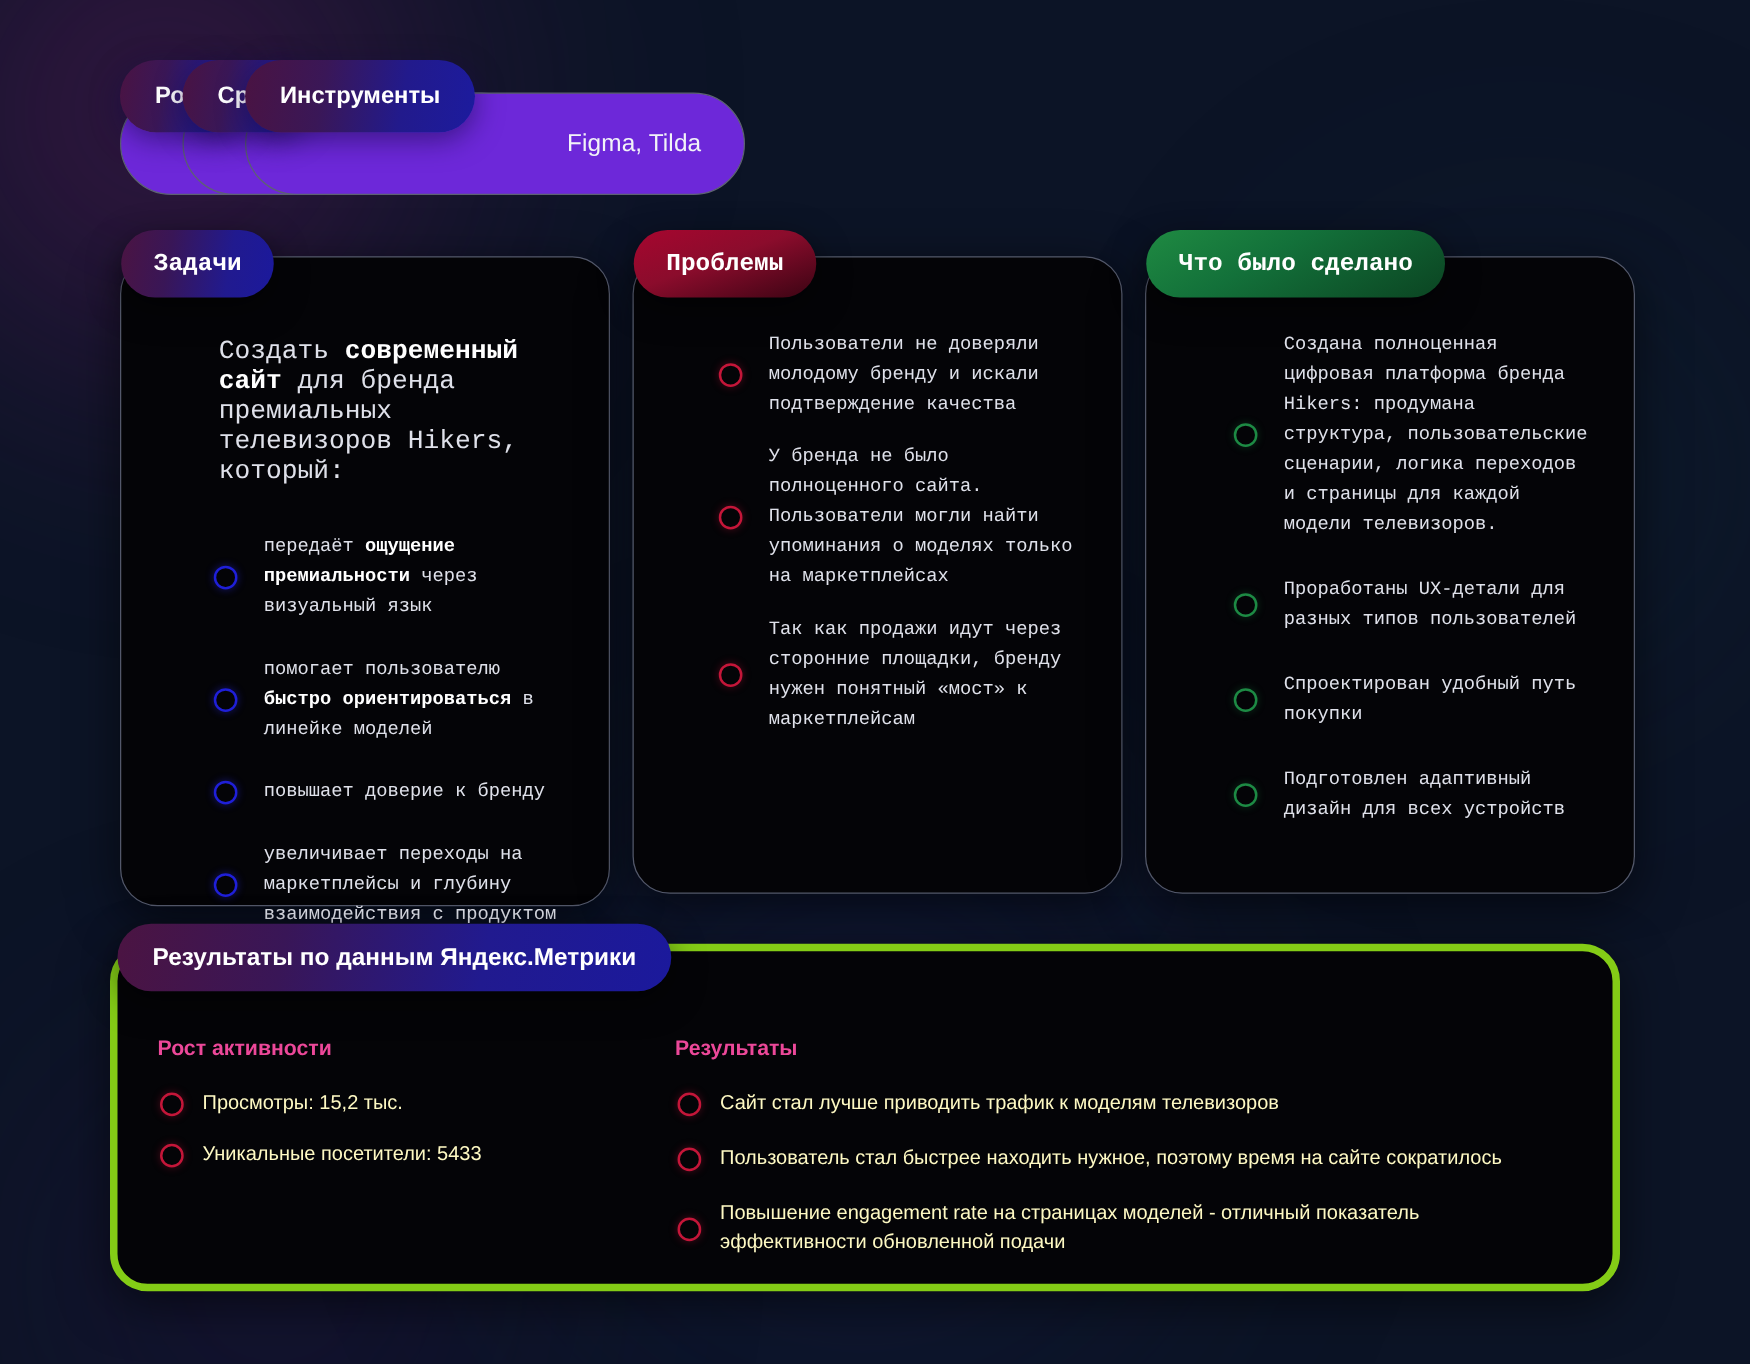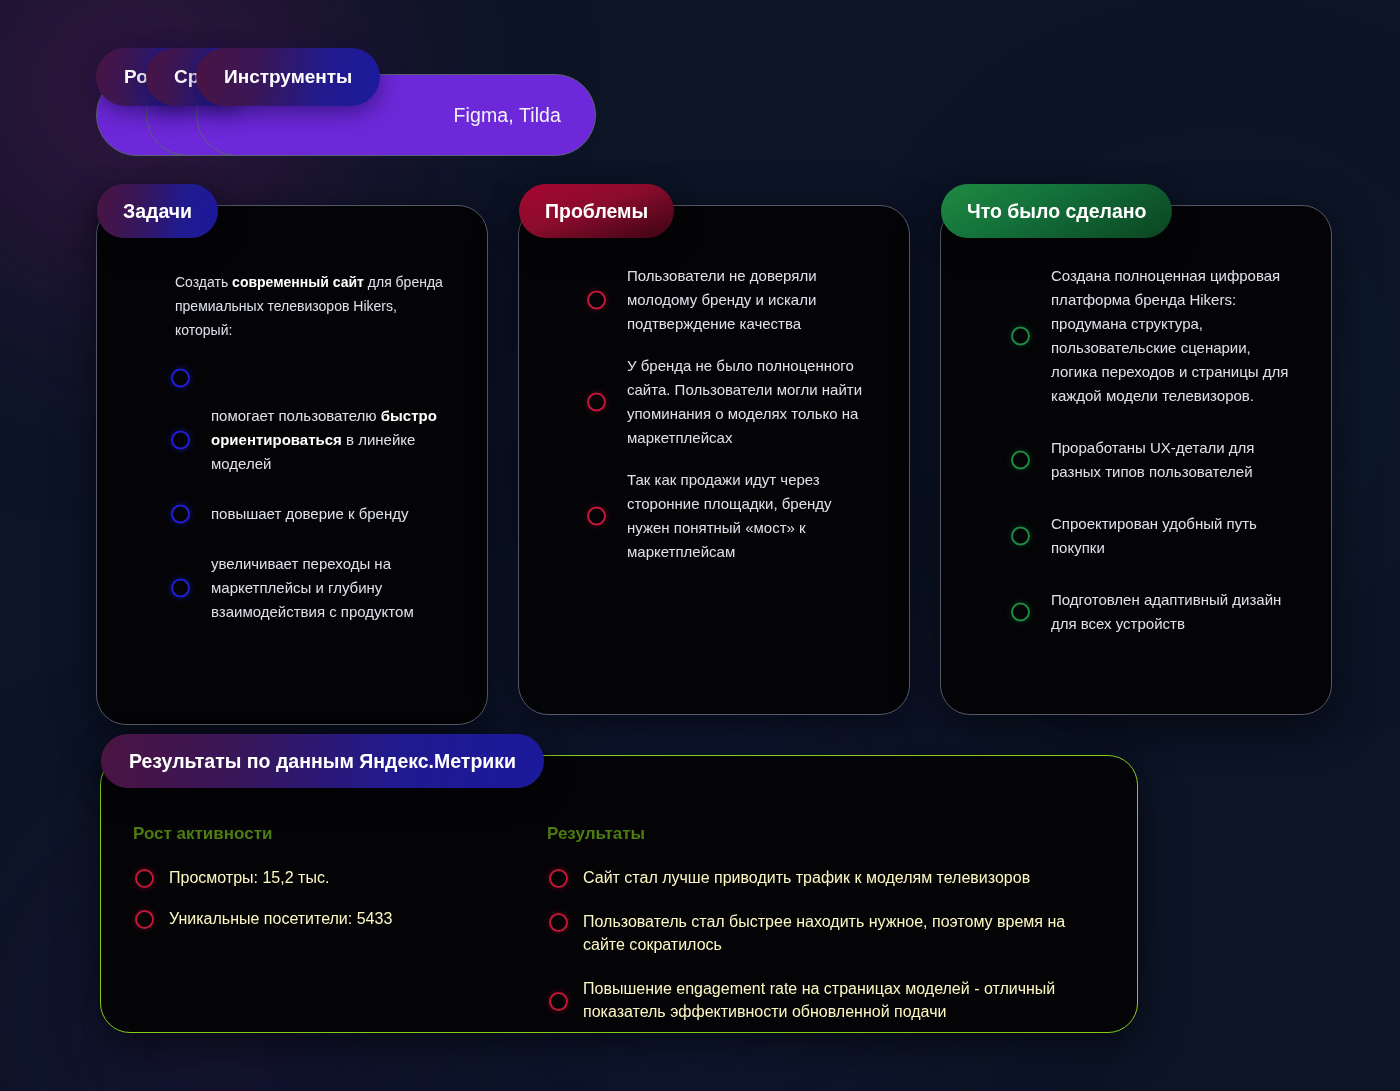--- a/index.html
+++ b/index.html
@@ -59,21 +59,21 @@
     font-size: 19px; font-weight: 700; color: #fff; white-space: nowrap;
     background: linear-gradient(100deg, #4a1342 0%, #3a1757 34%, #221a8c 68%, #1c1b9e 100%);
     box-shadow: 0 6px 22px rgba(20,10,70,.55);
   }
 
   .pill-role  .body { width: 330px; }
   .pill-term  .body { width: 270px; }
   .pill-tools .body { width: 400px; }
 
   
-  .cards-row { position: absolute; left: 96px; top: 205px; display: flex; gap: 30px; }
+  .cards-row { position: absolute; left: 96px; top: 205px; display: flex; gap: 18px; font-family: Liberation Mono, monospace; }
 
   .card {
     position: relative;
     background: #040407;
     border: 1px solid #53586a;
     border-radius: 30px;
     box-shadow: 0 10px 40px rgba(0,0,0,.55);
   }
   .card > .card-tag {
     position: absolute; left: 0; top: -0px; z-index: 4;
@@ -87,21 +87,21 @@
   .tag-red    { background: linear-gradient(160deg, #a6062f 0%, #8b0c2c 45%, #3a0413 100%); }
   .tag-green  { background: linear-gradient(150deg, #1f8a42 0%, #13713a 40%, #0b4422 100%); }
 
   .card-body { padding: 64px 34px 30px 40px; }
 
   .card-tasks    { width: 392px; height: 520px; }
   .card-problems { width: 392px; height: 510px; }
   .card-done     { width: 392px; height: 510px; }
 
   .intro {
-    font-size: 14px; line-height: 24px; color: #dfe1ea;
+    font-size: 21px; line-height: 24px; color: #dfe1ea;
     margin: 0 0 36px 38px; max-width: 310px;
   }
   .intro b { font-weight: 700; color: #ffffff; }
 
   
   .bullets { list-style: none; }
   .bullet { position: relative; display: flex; align-items: center; padding-left: 40px; }
   .bullet + .bullet { margin-top: 24px; }
   .bullet .dot {
     position: absolute; left: 0; top: 50%; transform: translateY(-50%);
@@ -119,39 +119,39 @@
   .card-tasks .bullets { margin-left: 34px; }
   .card-problems .bullets { margin-left: 28px; }
   .card-problems .bullet + .bullet { margin-top: 18px; }
   .card-done .bullets { margin-left: 30px; }
   .card-done .bullet + .bullet { margin-top: 28px; }
   .card-problems .card-body,
   .card-done .card-body { padding-top: 58px; }
 
   
   .results-card {
-    position: absolute; left: 100px; top: 755px;
-    width: 1038px; height: 278px;
+    position: absolute; left: 88px; top: 755px;
+    width: 1208px; height: 278px;
     background: #040407;
-    border: 1px solid #84cc16;
+    border: 6px solid #84cc16;
     border-radius: 30px;
     box-shadow: 0 10px 40px rgba(0,0,0,.55);
   }
   .results-card .card-tag {
     position: absolute; left: 0; top: -22px; z-index: 4;
     height: 54px; display: flex; align-items: center;
     padding: 0 28px; border-radius: 27px;
     font-size: 19.5px; font-weight: 700; color: #fff; white-space: nowrap;
     background: linear-gradient(100deg, #4b1442 0%, #391657 30%, #211a8f 66%, #1b199c 100%);
     box-shadow: 0 8px 26px rgba(0,0,0,.5);
   }
   .results-body { display: flex; padding: 68px 40px 0 32px; gap: 84px; }
   .results-col-left  { width: 330px; }
   .results-col-right { flex: 1; }
-  .col-head { font-size: 17px; font-weight: 700; color: #4d7c0f; margin-bottom: 22px; }
+  .col-head { font-size: 17px; font-weight: 700; color: #ec4899; margin-bottom: 22px; }
 
   .res-list { list-style: none; }
   .res-item { position: relative; padding-left: 36px; margin-bottom: 18px; }
   .res-item .dot {
     position: absolute; left: 2px; top: 3px;
     width: 19px; height: 19px; border-radius: 50%;
     border: 2px solid #c41639; box-shadow: 0 0 7px rgba(200,20,55,.35);
   }
   .res-item .txt { font-size: 16px; line-height: 23px; color: #fef9c3; }
   .results-col-right .res-item { margin-bottom: 21px; }
@@ -196,20 +196,21 @@
 
     <section class="card card-tasks">
       <div class="card-tag tag-violet">Задачи</div>
       <div class="card-body">
         <p class="intro">
           <span>Создать </span><b>современный сайт</b><span> для бренда премиальных телевизоров Hikers, который:</span>
         </p>
         <ul class="bullets">
           <li class="bullet">
             <span class="dot dot-blue"></span>
+            <span class="txt"><span>передаёт </span><b>ощущение премиальности</b><span> через визуальный язык</span></span>
           </li>
           <li class="bullet">
             <span class="dot dot-blue"></span>
             <span class="txt"><span>помогает пользователю </span><b>быстро ориентироваться</b><span> в линейке моделей</span></span>
           </li>
           <li class="bullet">
             <span class="dot dot-blue"></span>
             <span class="txt">повышает доверие к бренду</span>
           </li>
           <li class="bullet">

